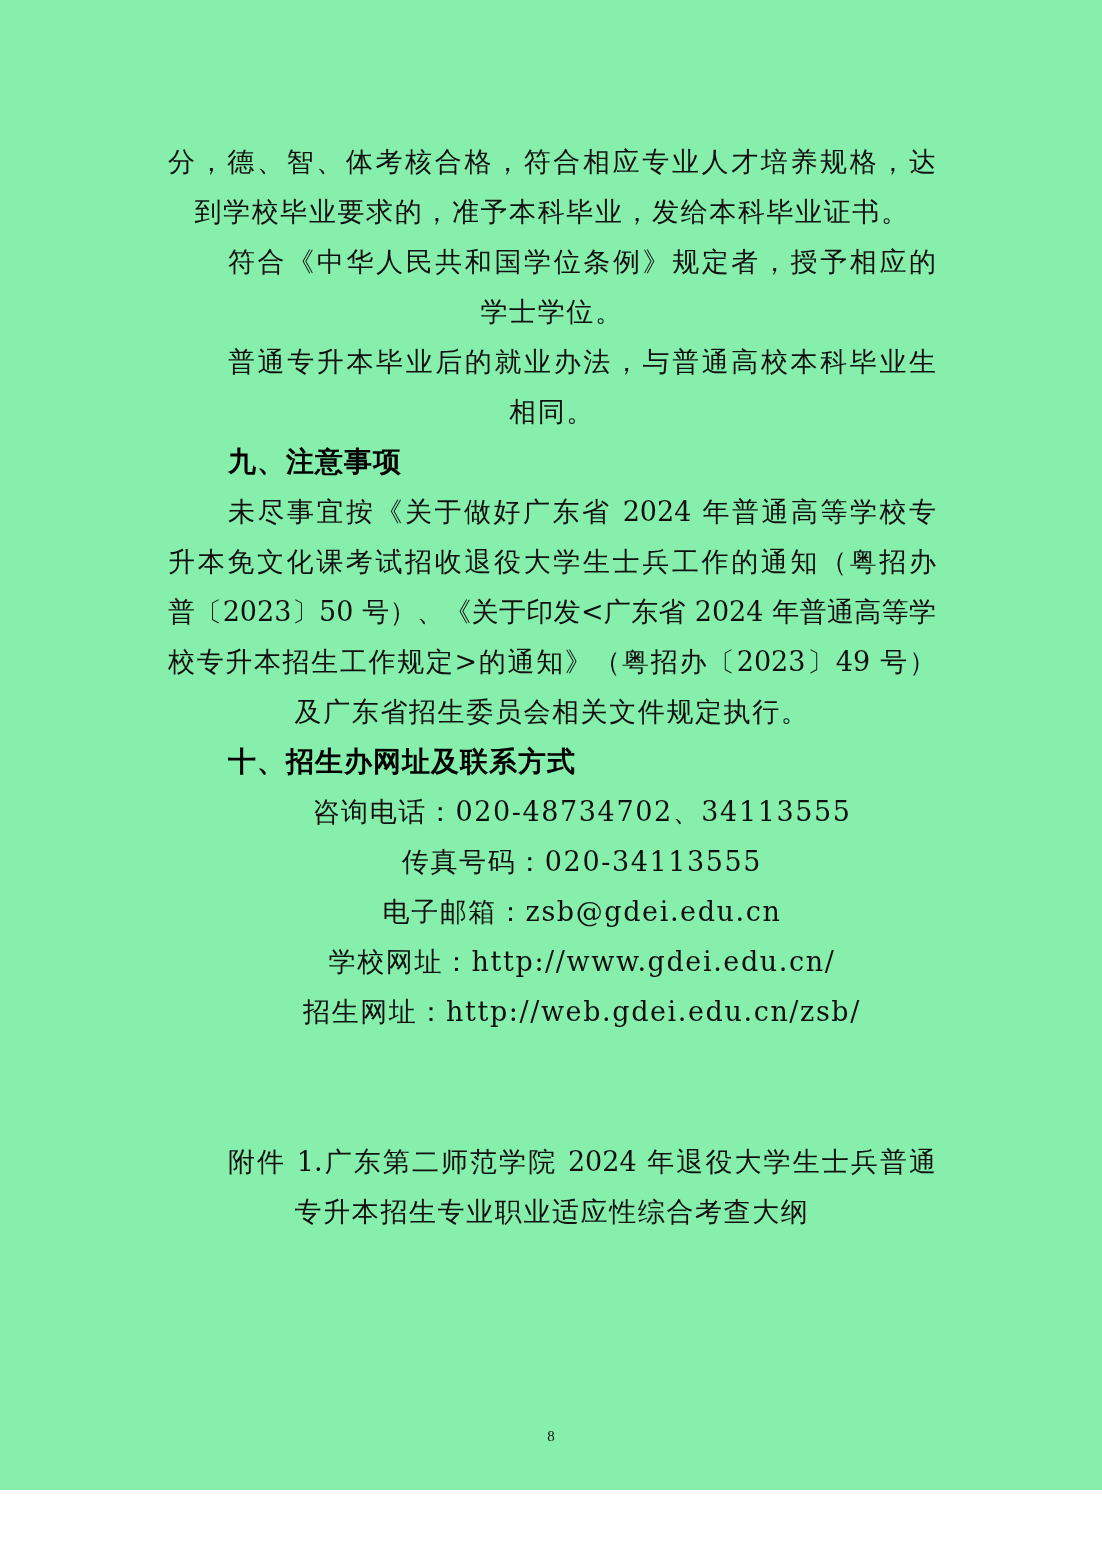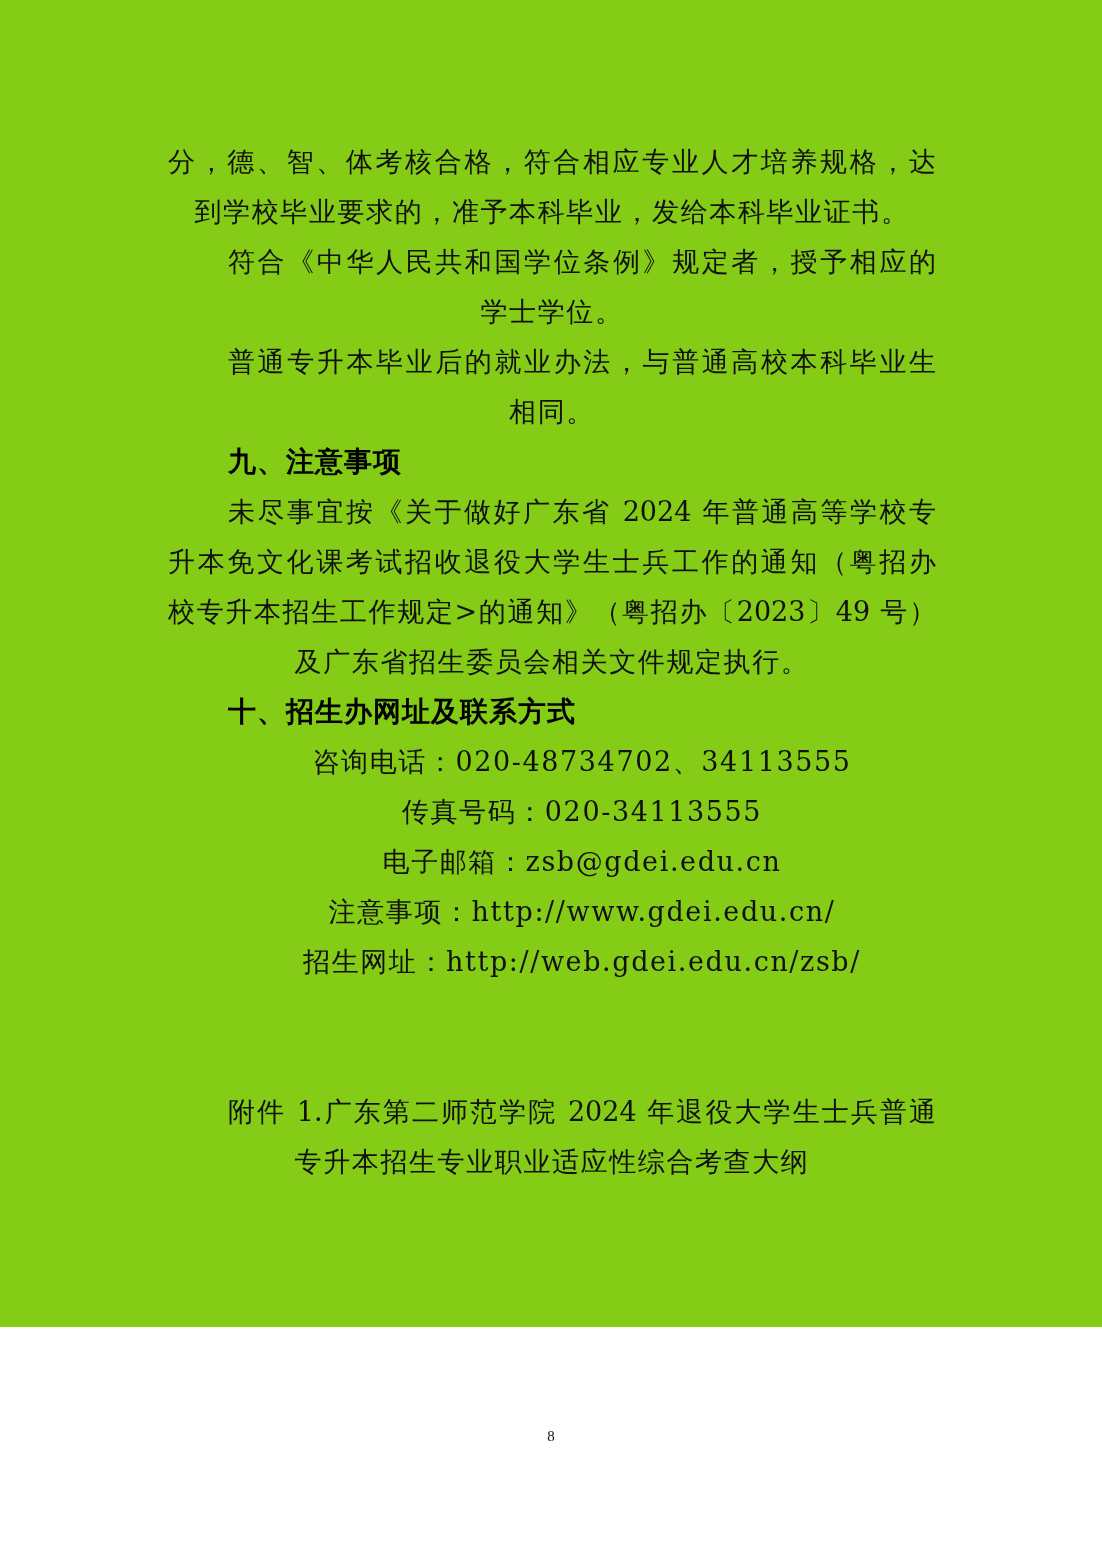--- a/index.html
+++ b/index.html
@@ -1,17 +1,17 @@
 <!DOCTYPE html>
 <html><head>
   <meta charset="utf-8">
   <style>
     html, body { margin: 0; padding: 0; background: #ffffff; }
     body { width: 1102px; height: 1559px; position: relative; overflow: hidden; }
-    .page { position: absolute; left: 0; top: 0; width: 1102px; height: 1327px; background: #84cc16; text-decoration: underline; }
+    .page { position: absolute; left: 0; top: 0; width: 1102px; height: 1490px; background: #86efac; text-decoration: underline; }
     .content { position: absolute; left: 168px; top: 137px; width: 768px; }
     .line {
       font-family: "DejaVu Serif", "Liberation Serif", serif;
       font-size: 27px;
       line-height: 50px;
       height: 50px;
       color: #111;
       white-space: nowrap;
       letter-spacing: 1.6px;
       text-align: center;
@@ -54,38 +54,39 @@
 
     <div>
       <div class="line justify indent">普通专升本毕业后的就业办法，与普通高校本科毕业生</div>
       <div class="line">相同。</div>
     </div>
 
     <div>
       <div class="heading">九、注意事项</div>
       <div class="line justify indent">未尽事宜按《关于做好广东省 2024 年普通高等学校专</div>
       <div class="line justify">升本免文化课考试招收退役大学生士兵工作的通知（粤招办</div>
+      <div class="line justify">普〔2023〕50 号）、《关于印发&lt;广东省 2024 年普通高等学</div>
       <div class="line justify">校专升本招生工作规定&gt;的通知》（粤招办〔2023〕49 号）</div>
       <div class="line">及广东省招生委员会相关文件规定执行。</div>
     </div>
 
     <div>
       <div class="heading">十、招生办网址及联系方式</div>
 
       <div class="line indent">
         <span>咨询电话：</span><span>020-48734702、34113555</span>
       </div>
       <div class="line indent">
         <span>传真号码：</span><span>020-34113555</span>
       </div>
       <div class="line indent">
         <span>电子邮箱：</span><span>zsb@gdei.edu.cn</span>
       </div>
       <div class="line indent">
-        <span>注意事项：</span><span>http://www.gdei.edu.cn/</span>
+        <span>学校网址：</span><span>http://www.gdei.edu.cn/</span>
       </div>
       <div class="line indent">
         <span>招生网址：</span><span>http://web.gdei.edu.cn/zsb/</span>
       </div>
     </div>
 
     <div class="gap"></div>
 
     <div>
       <div class="line justify indent">附件 1.广东第二师范学院 2024 年退役大学生士兵普通</div>

